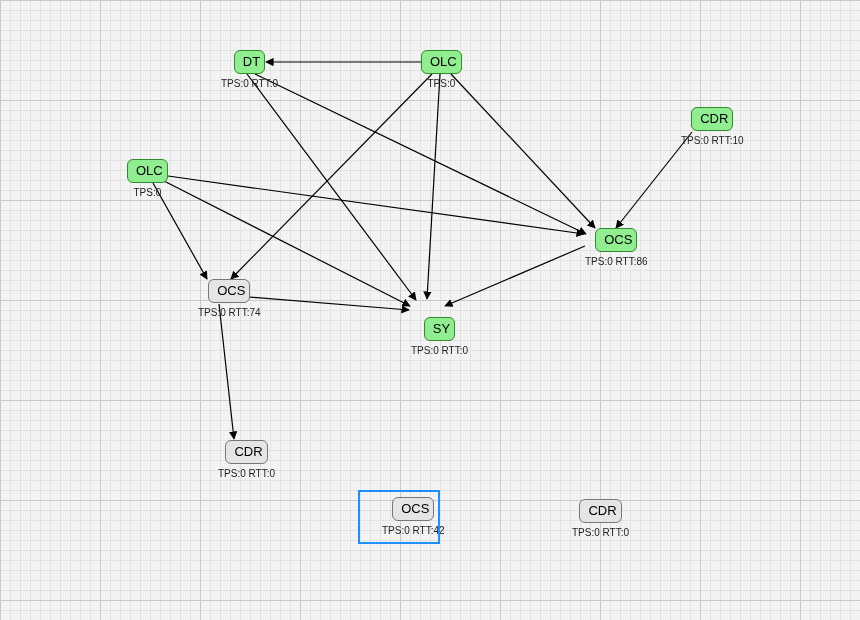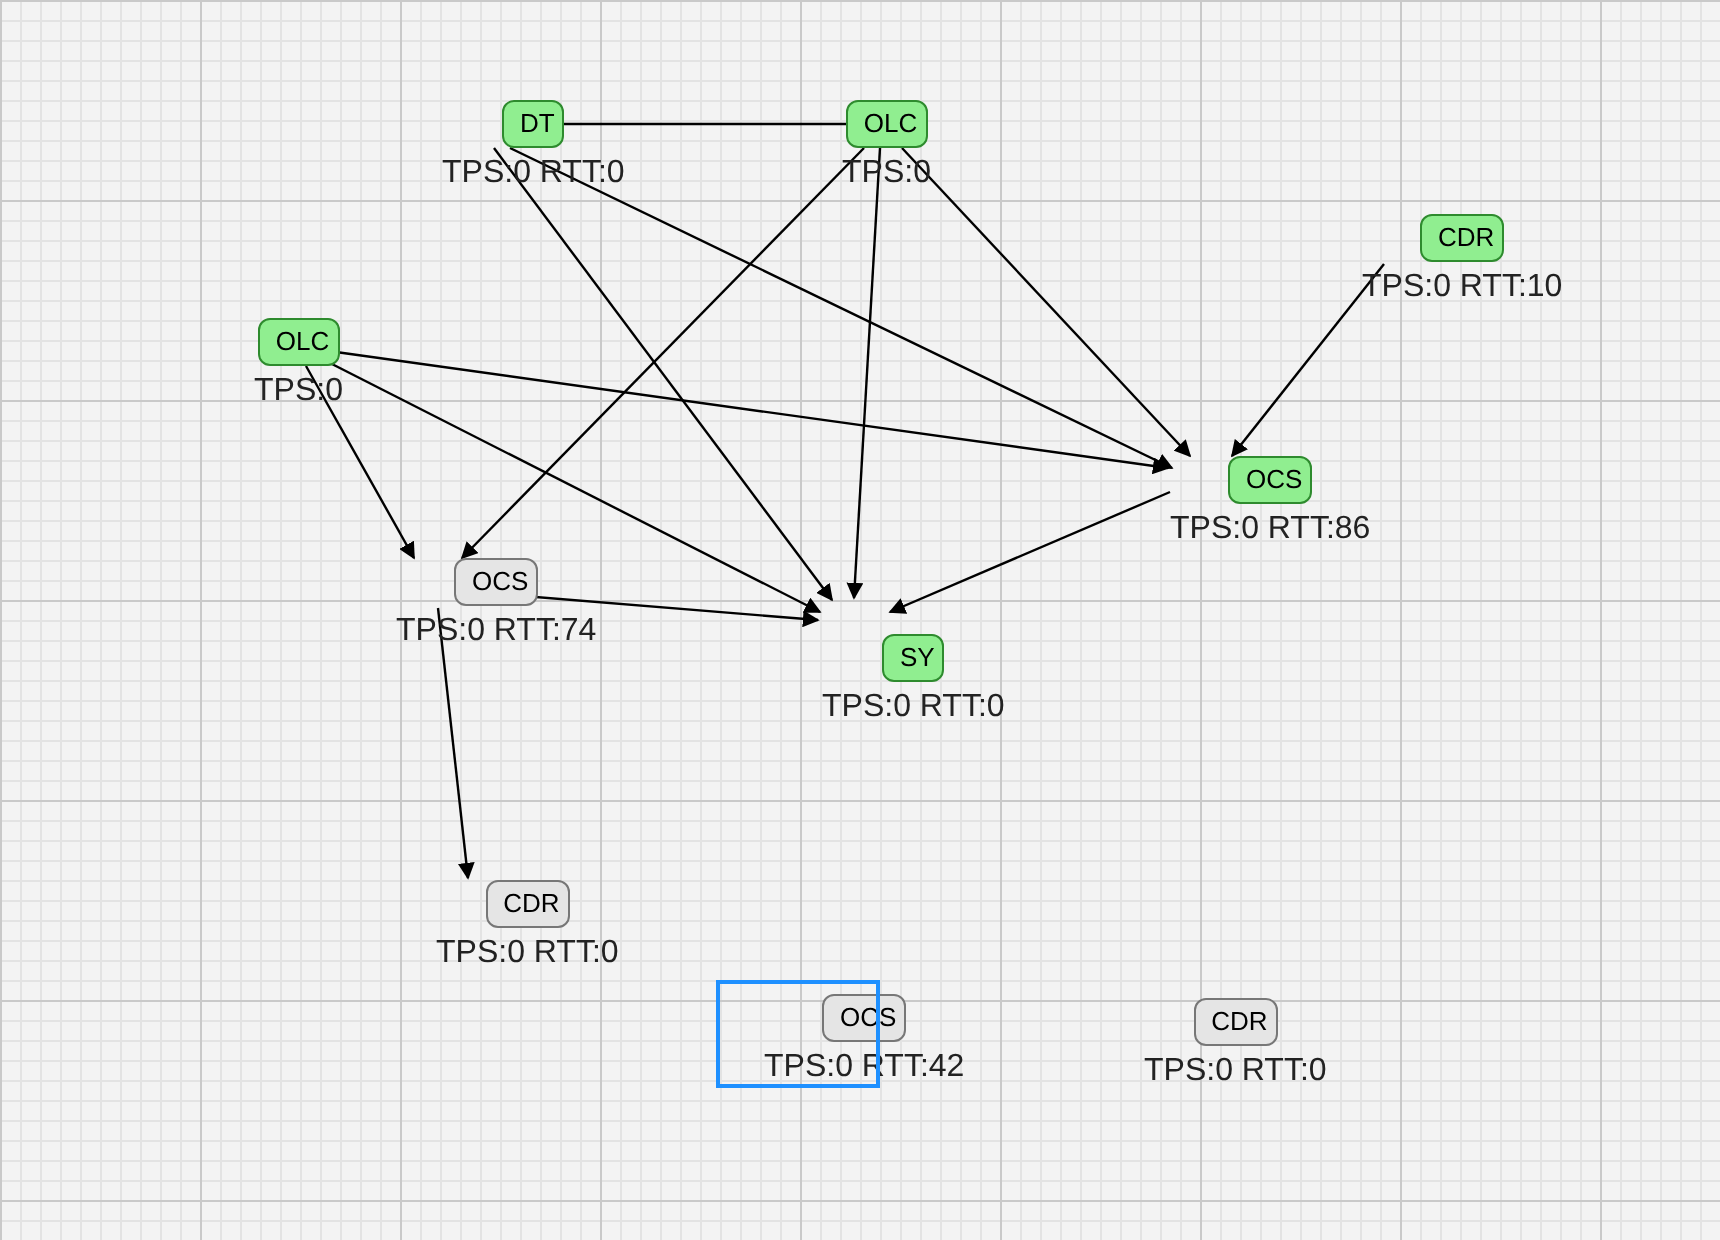--- a/index.html
+++ b/index.html
@@ -39,21 +39,21 @@
     border: 1px solid #555;
     border-radius: 6px;
     font-size: 13px;
     line-height: 15px;
     box-sizing: border-box;
   }
   .node.green .box { background: #90ee90; border-color: #2e8b2e; }
   .node.gray  .box { background: #e5e5e5; border-color: #777; }
   .node .lbl {
     display: block;
-    font-size: 16px;
+    font-size: 10px;
     color: #222;
     margin-top: 4px;
     white-space: nowrap;
   }
   .selection {
     position: absolute;
     border: 2px solid #1e90ff;
     box-sizing: border-box;
     pointer-events: none;
   }

